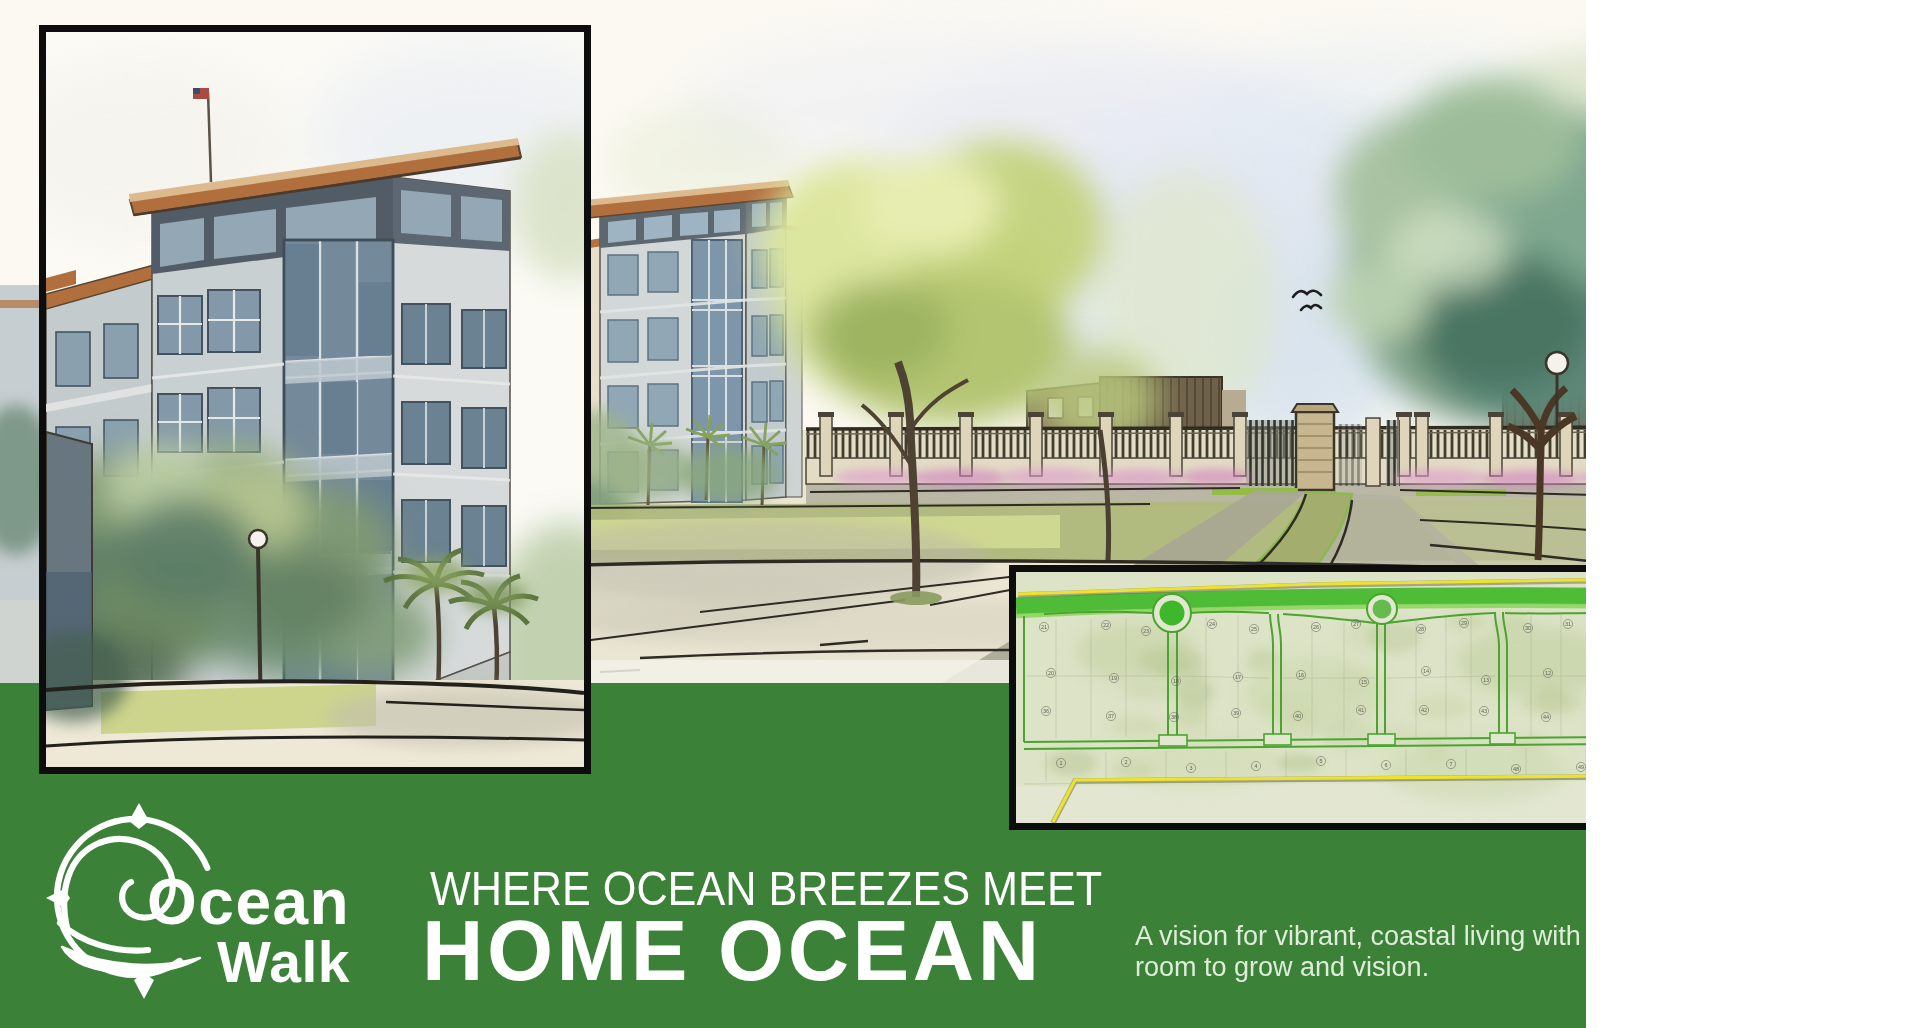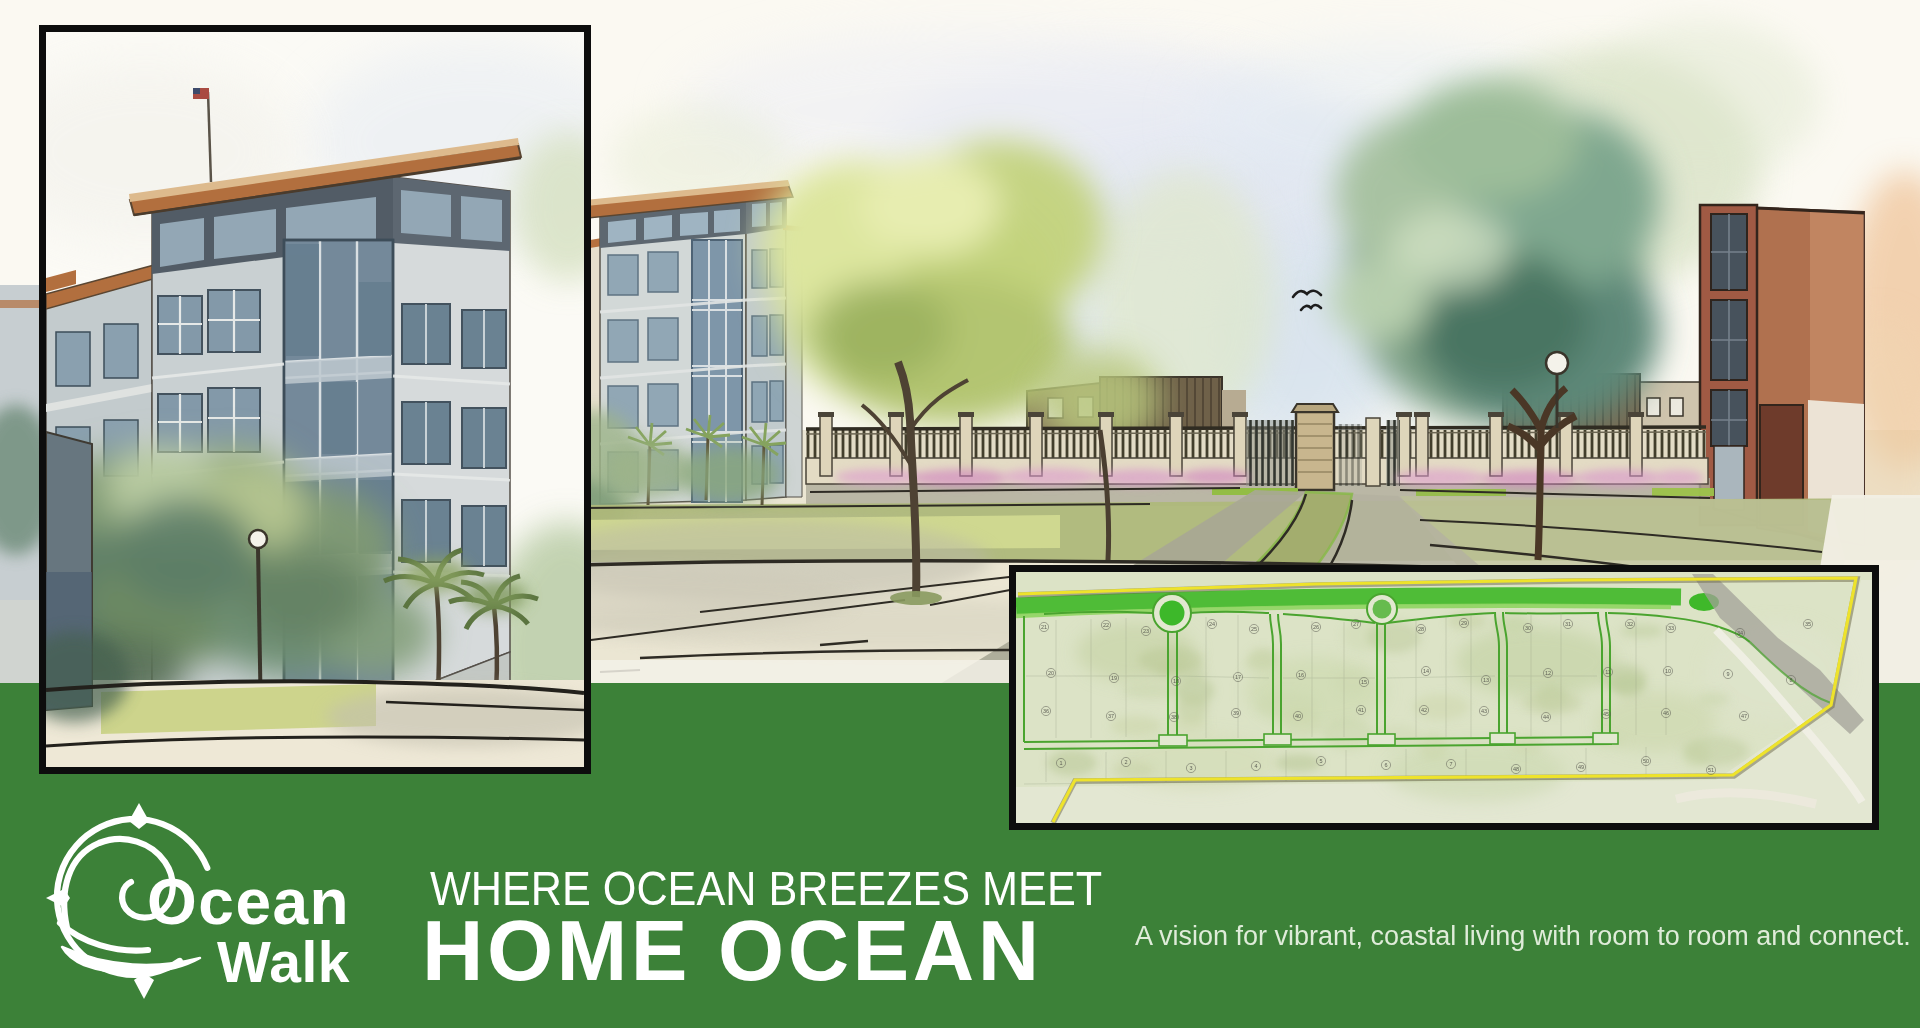--- a/index.html
+++ b/index.html
@@ -1,16 +1,16 @@
 <!DOCTYPE html>
 <html><head>
 <meta charset="utf-8">
 <style>
   html,body{margin:0;padding:0;background:#ffffff;}
-  #stage{position:absolute;top:0;left:0;width:1920px;height:1028px;overflow:hidden;background:#404040;font-family:"Liberation Sans",sans-serif;}
+  #stage{position:absolute;top:0;left:0;width:1586px;height:1028px;overflow:hidden;background:#404040;font-family:"Liberation Sans",sans-serif;}
   .abs{position:absolute;}
   #band{left:0;top:683px;width:1920px;height:345px;background:#3c8138;}
   #insetL{left:39px;top:25px;width:538px;height:735px;border:7px solid #0d0d0d;background:#fcfbf7;}
   #insetP{left:1009px;top:565px;width:856px;height:251px;border:7px solid #0d0d0d;background:#e7ebd8;}
   .wtxt{color:#ffffff;}
 </style>
 </head>
 <body>
 <div id="stage">
   <svg class="abs" style="left:0;top:0" width="1920" height="690" viewBox="0 0 1920 690">
@@ -697,14 +697,14 @@
     <g fill="#ffffff">
       <polygon points="109,8 99,26 109,34 119,26"></polygon>
       <polygon points="16,103 34,94 40,103 34,112"></polygon>
       <polygon points="114,204 104,185 114,178 124,185"></polygon>
     </g>
   </svg>
   <div class="abs wtxt" style="left:147px;top:870px;font-size:64px;line-height:64px;font-weight:700;letter-spacing:1.5px;">Ocean</div>
   <div class="abs wtxt" style="left:217px;top:934px;font-size:57px;line-height:57px;font-weight:700;letter-spacing:0.5px;">Walk</div>
   <div class="abs wtxt" style="left:430px;top:861px;font-size:48px;letter-spacing:0px;font-weight:400;transform:scaleX(0.9);transform-origin:0 0;">WHERE OCEAN BREEZES MEET</div>
   <div class="abs wtxt" style="left:422px;top:902px;font-size:85px;letter-spacing:3.5px;font-weight:700;">HOME OCEAN</div>
-  <div class="abs" style="left:1135px;top:921px;font-size:27px;color:#dfecd9;">A vision for vibrant, coastal living with room to room and connect.</div>
+  <div class="abs" style="left:1135px;top:921px;font-size:27px;color:#dfecd9;">A vision for vibrant, coastal living with room to grow and vision.</div>
 </div>
 
 </body></html>

